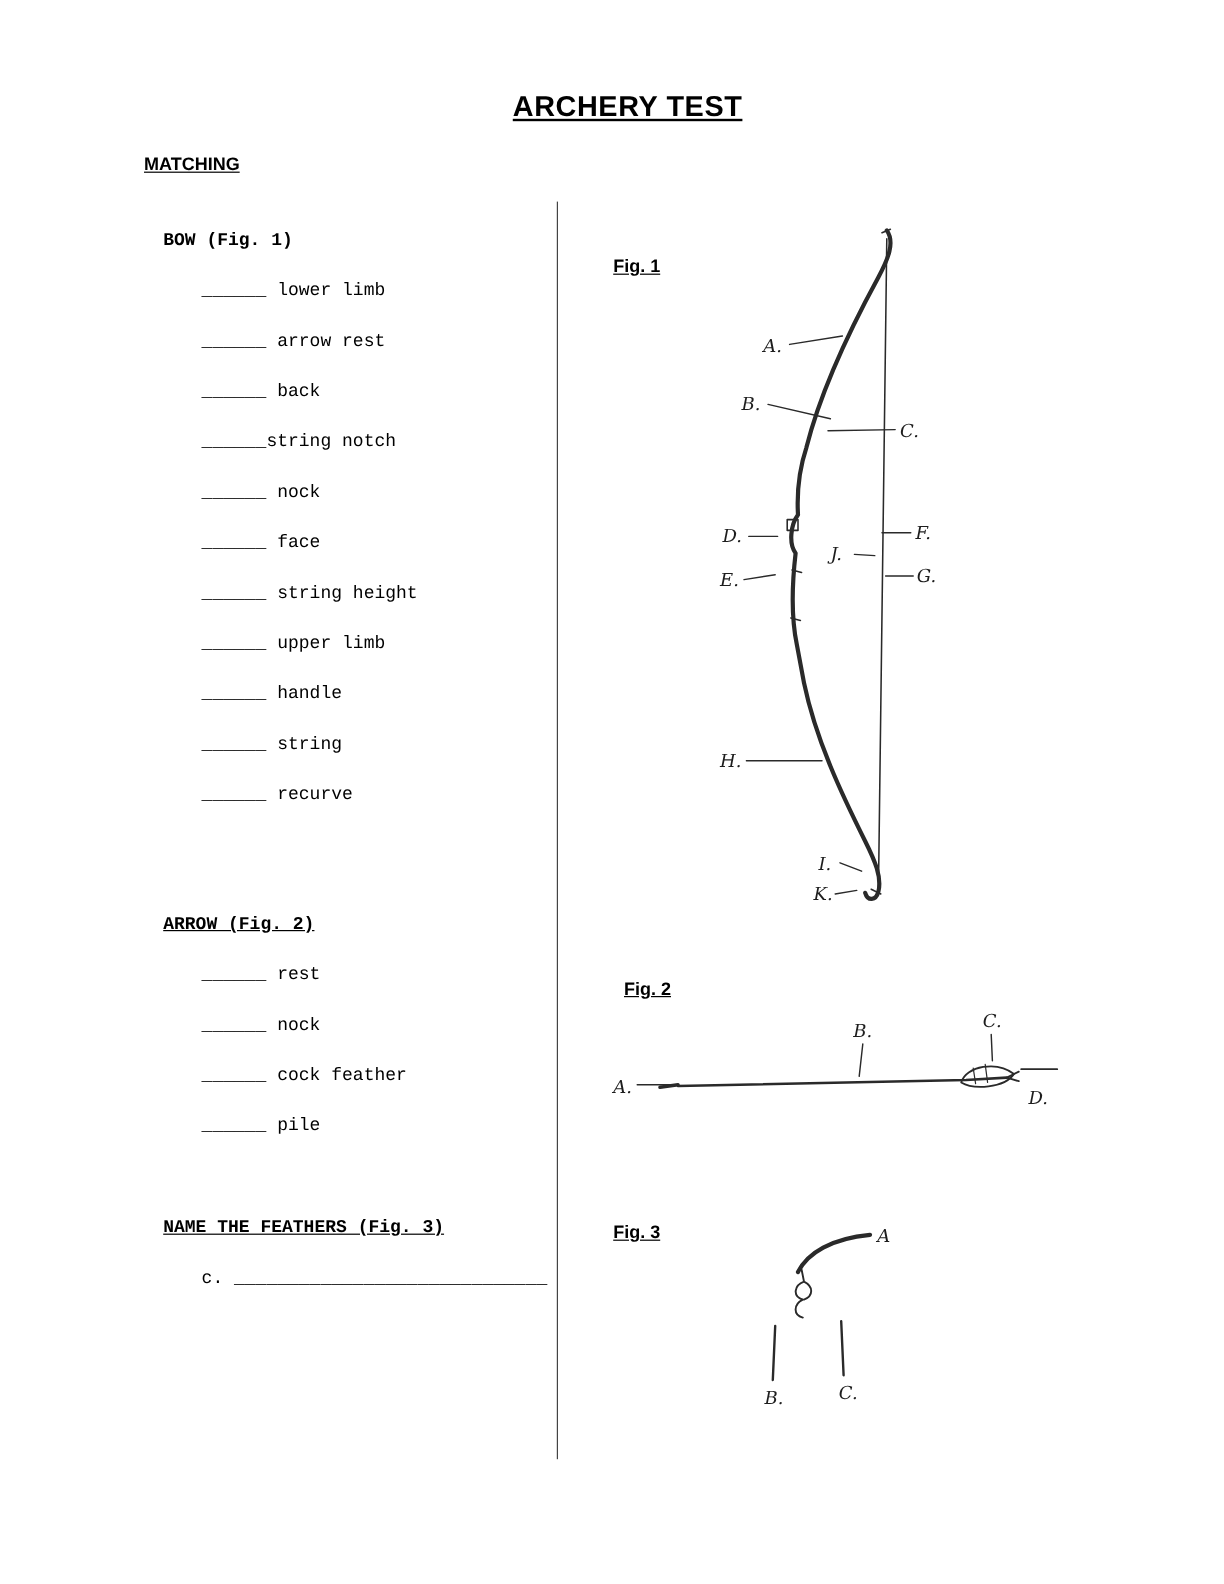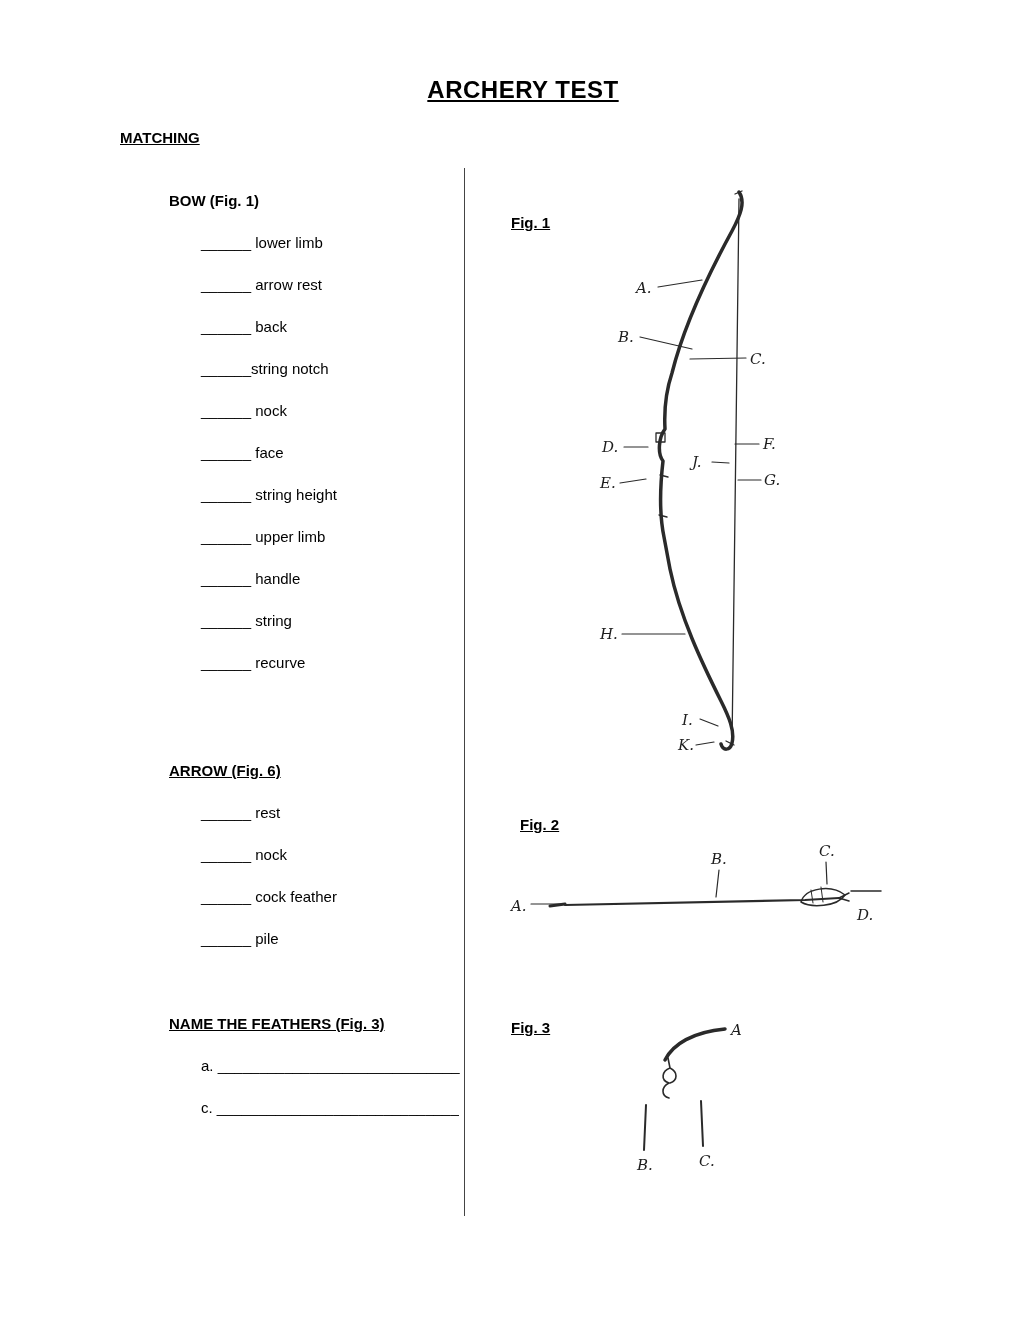--- a/index.html
+++ b/index.html
@@ -19,21 +19,21 @@
     letter-spacing:0.5px;
   }
   .matching-heading {
     position:absolute; top:129px; left:120px;
     font-size:15px; font-weight:bold; text-decoration:underline;
   }
   .divider {
     position:absolute; left:464px; top:168px;
     width:1px; height:1048px; background:#444;
   }
-  .section { position:absolute; left:169px; width:320px; font-size:15px; }
+  .section { position:absolute; left:136px; width:320px; font-size:15px;font-family:Liberation Mono, monospace; }
   .bow-section { top:192px; }
   .arrow-section { top:762px; }
   .feathers-section { top:1015px; }
   .sec-heading { font-size:15px; font-weight:bold; line-height:18px; }
   .sec-heading.underlined { text-decoration:underline; }
   .item-list { list-style:none;margin-left:32px; }
   .item-list li {
     margin-top:24px; line-height:18px; font-size:15px;
     white-space:pre;
   }
@@ -78,33 +78,32 @@
       <li>______ face</li>
       <li>______ string height</li>
       <li>______ upper limb</li>
       <li>______ handle</li>
       <li>______ string</li>
       <li>______ recurve</li>
     </ul>
   </div>
 
   <div class="section arrow-section">
-    <div class="sec-heading underlined">ARROW (Fig. 6)</div>
+    <div class="sec-heading underlined">ARROW (Fig. 2)</div>
     <ul class="item-list">
       <li>______ rest</li>
       <li>______ nock</li>
       <li>______ cock feather</li>
       <li>______ pile</li>
     </ul>
   </div>
 
   <div class="section feathers-section">
     <div class="sec-heading underlined">NAME THE FEATHERS (Fig. 3)</div>
     <ul class="item-list">
-      <li>a. _____________________________</li>
       <li>c. _____________________________</li>
     </ul>
   </div>
 
   <div class="fig-caption fig1-caption">Fig. 1</div>
   <svg class="fig-svg fig1-svg" width="200" height="580" viewBox="0 0 200 580">
 
     <path class="sketch-stroke" d="M151,14 L144,560" stroke-width="1.3"></path>
 
     <path class="sketch-stroke" d="M151,7 C158,17 152,31 144,46 C120,90 96,140 84,188 C78,206 76,226 77,244

